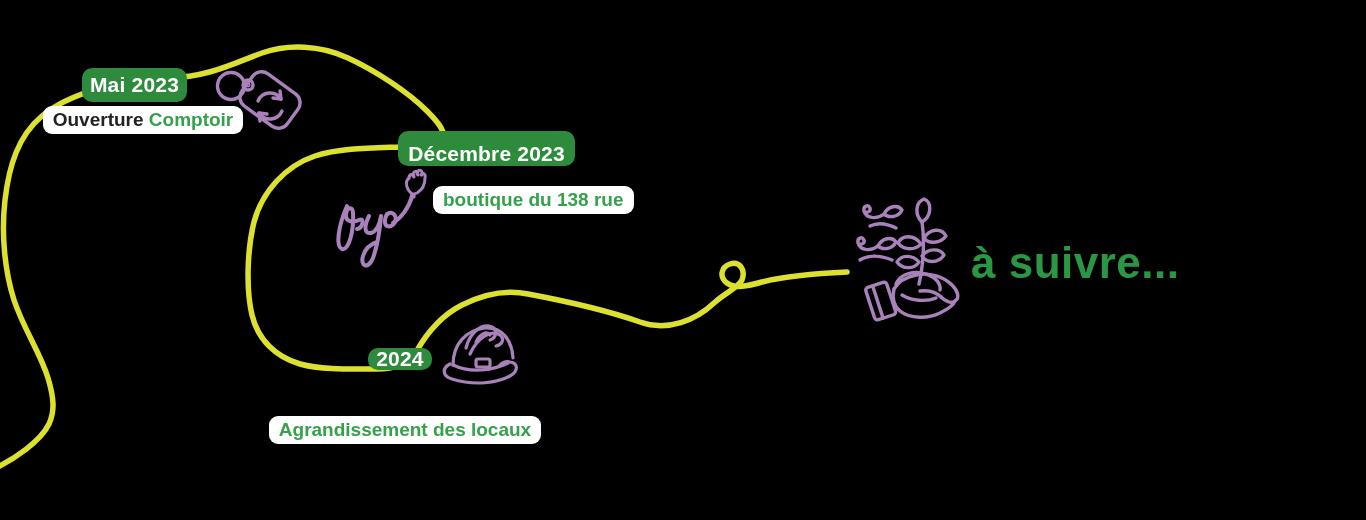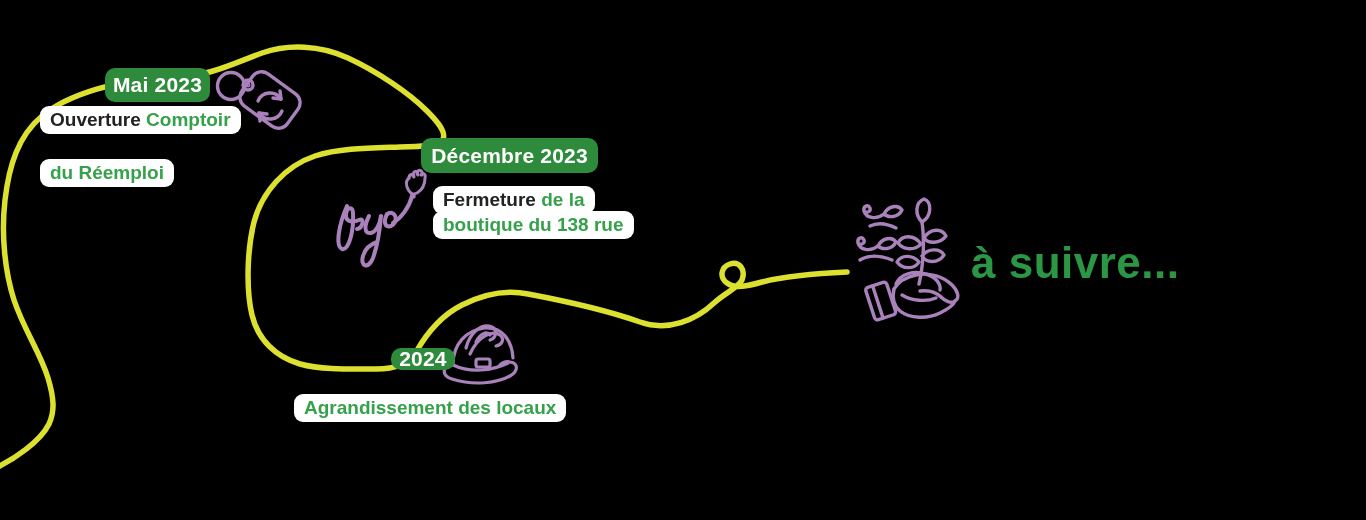--- a/index.html
+++ b/index.html
@@ -7,24 +7,24 @@
     width:1366px;height:520px;position:relative;overflow:hidden;
     background:#000000;
     font-family:"Liberation Sans","DejaVu Sans",sans-serif;
   }
   .stage{position:absolute;inset:0;width:1366px;height:520px;}
   svg.path-layer{position:absolute;left:0;top:0;z-index:1;}
   .icon{position:absolute;z-index:2;}
   .badge{
     position:absolute;z-index:3;background:#2e8b3c;color:#ffffff;
     border-radius:10px;display:flex;align-items:center;justify-content:center;
-    font-weight:700;font-size:21px;letter-spacing:.2px;margin-left:23px;
+    font-weight:700;font-size:21px;letter-spacing:.2px;
   }
   .callout{position:absolute;z-index:3;display:flex;flex-direction:column;}
-  .callout.center{align-items:flex-start;gap:28px;}
+  .callout.center{align-items:center;}
   .callout.left{align-items:flex-start;}
   .callout .line{
     background:#ffffff;border-radius:9px;padding:2px 10px 3px;
     font-size:19px;line-height:23px;font-weight:600;color:#222222;
     white-space:nowrap;
   }
   .callout .line + .line{margin-top:-3px;}
   .tone-green{color:#35a14b;}
   .tone-dark{color:#222222;}
   .future-label{
@@ -69,46 +69,40 @@
   </svg>
 
   <div class="badge" style="left:82px;top:68px;width:105px;height:34px;">
     <span>Mai 2023</span>
   </div>
 
   <div class="callout center" style="left:40px;top:106px;width:206px;">
     <div class="line">
       <span class="tone-dark">Ouverture </span><span class="tone-green">Comptoir</span>
     </div>
-    <div class="line">
-      <span class="tone-green">du Réemploi</span>
-    </div>
   </div>
 
   <svg class="icon" style="left:212px;top:64px;" width="95" height="80" viewBox="0 0 95 80">
     <g class="purple-stroke" stroke-width="3.4">
       <circle cx="19" cy="22" r="13.5"></circle>
       <rect x="30" y="16" width="56" height="40" rx="11" transform="rotate(36 58 36)"></rect>
       <circle cx="36" cy="21" r="5"></circle>
       <circle cx="36" cy="21" r="0.8" fill="#aa82bb"></circle>
       <path d="M 46,37 A 13,13 0 0 1 69,35"></path>
       <path d="M 69,35 l -8,-1 M 69,35 l -1,-8"></path>
       <path d="M 70,47 A 13,13 0 0 1 47,49"></path>
       <path d="M 47,49 l 8,1 M 47,49 l 1,8"></path>
     </g>
   </svg>
 
-  <div class="badge" style="left:398px;top:138px;width:177px;height:35px;">
+  <div class="badge" style="left:398px;top:131px;width:177px;height:35px;align-items:flex-end;">
     <span>Décembre 2023</span>
   </div>
 
   <div class="callout left" style="left:433px;top:186px;">
-    <div class="line">
-      <span class="tone-dark">Fermeture </span><span class="tone-green">de la</span>
-    </div>
     <div class="line">
       <span class="tone-green">boutique du 138 rue</span>
     </div>
   </div>
 
   <svg class="icon" style="left:333px;top:166px;" width="100" height="115" viewBox="0 0 100 115">
     <g class="purple-stroke" stroke-width="4">
       <path d="M 14,40 C 6,58 2,80 9,83 C 16,85 21,64 20,47 C 20,40 14,41 13,48 C 12,56 20,57 26,54 C 32,51 30,62 24,63"></path>
       <path d="M 36,50 C 31,60 31,68 38,67 C 45,65 47,56 48,50 C 47,62 45,78 40,92 C 35,104 27,100 30,90 C 32,83 38,78 44,76"></path>
       <path d="M 54,48 C 50,56 52,62 58,60 C 64,57 64,49 59,47 C 55,46 52,50 52,54"></path>
@@ -121,21 +115,21 @@
       <path d="M 84,8 C 85,3 90,3 89,9"></path>
       <path d="M 88,9 C 90,6 93,8 92,12 C 92,18 89,24 84,27 C 82,28 80,28 79,28"></path>
       <circle cx="80" cy="30" r="1.2" fill="#aa82bb"></circle>
     </g>
   </svg>
 
   <div class="badge" style="left:368px;top:348px;width:64px;height:22px;">
     <span>2024</span>
   </div>
 
-  <div class="callout center" style="left:270px;top:394px;width:270px;margin-left:24px;">
+  <div class="callout center" style="left:270px;top:416px;width:270px;">
     <div class="line">
       <span class="tone-green">Agrandissement des locaux</span>
     </div>
   </div>
 
   <svg class="icon" style="left:440px;top:318px;" width="85" height="70" viewBox="0 0 85 70">
     <g class="purple-stroke" stroke-width="3.2">
       <path d="M 13,47 C 13,26 26,12 45,10 C 62,9 72,22 73,40"></path>
       <path d="M 26,30 C 30,14 42,5 52,9 C 58,12 56,20 50,22"></path>
       <path d="M 30,36 C 38,18 52,12 60,17 C 65,21 62,27 56,28"></path>

